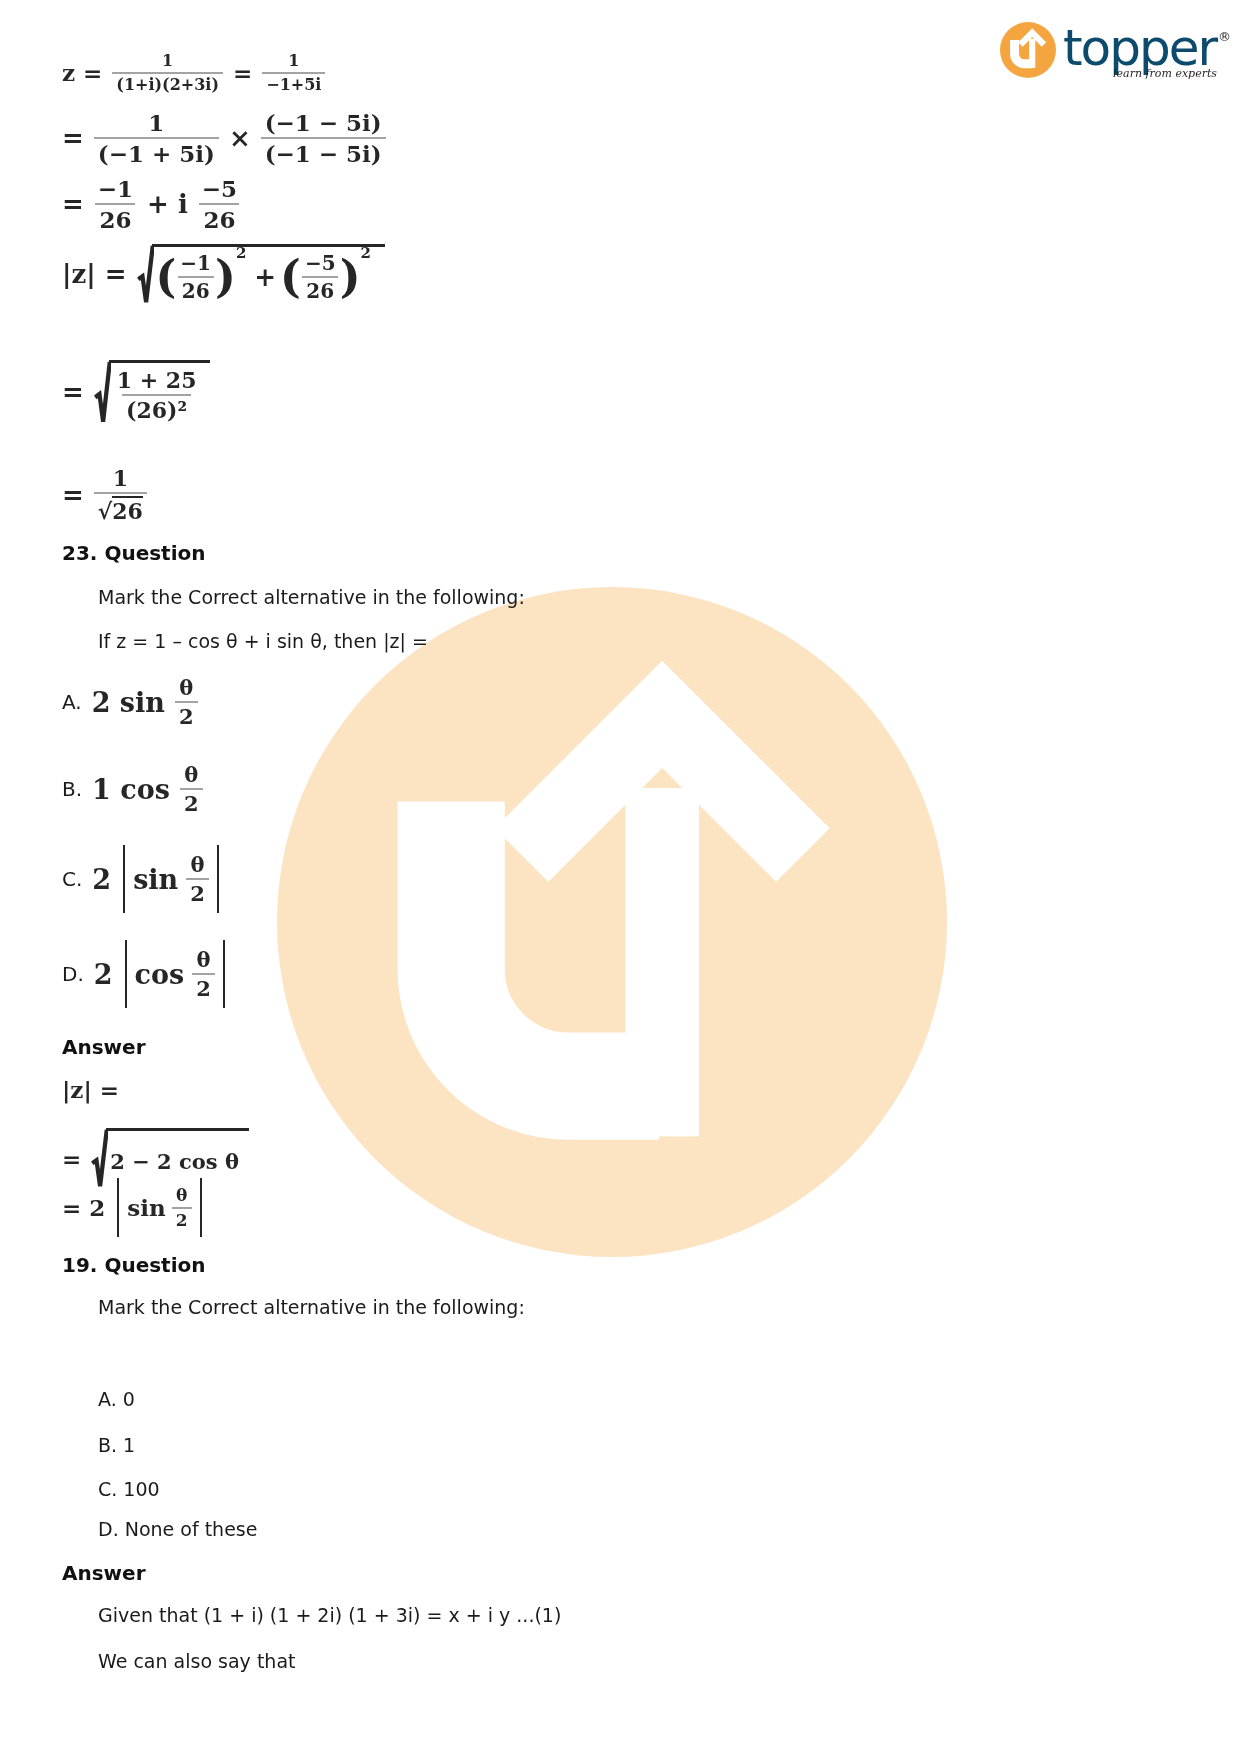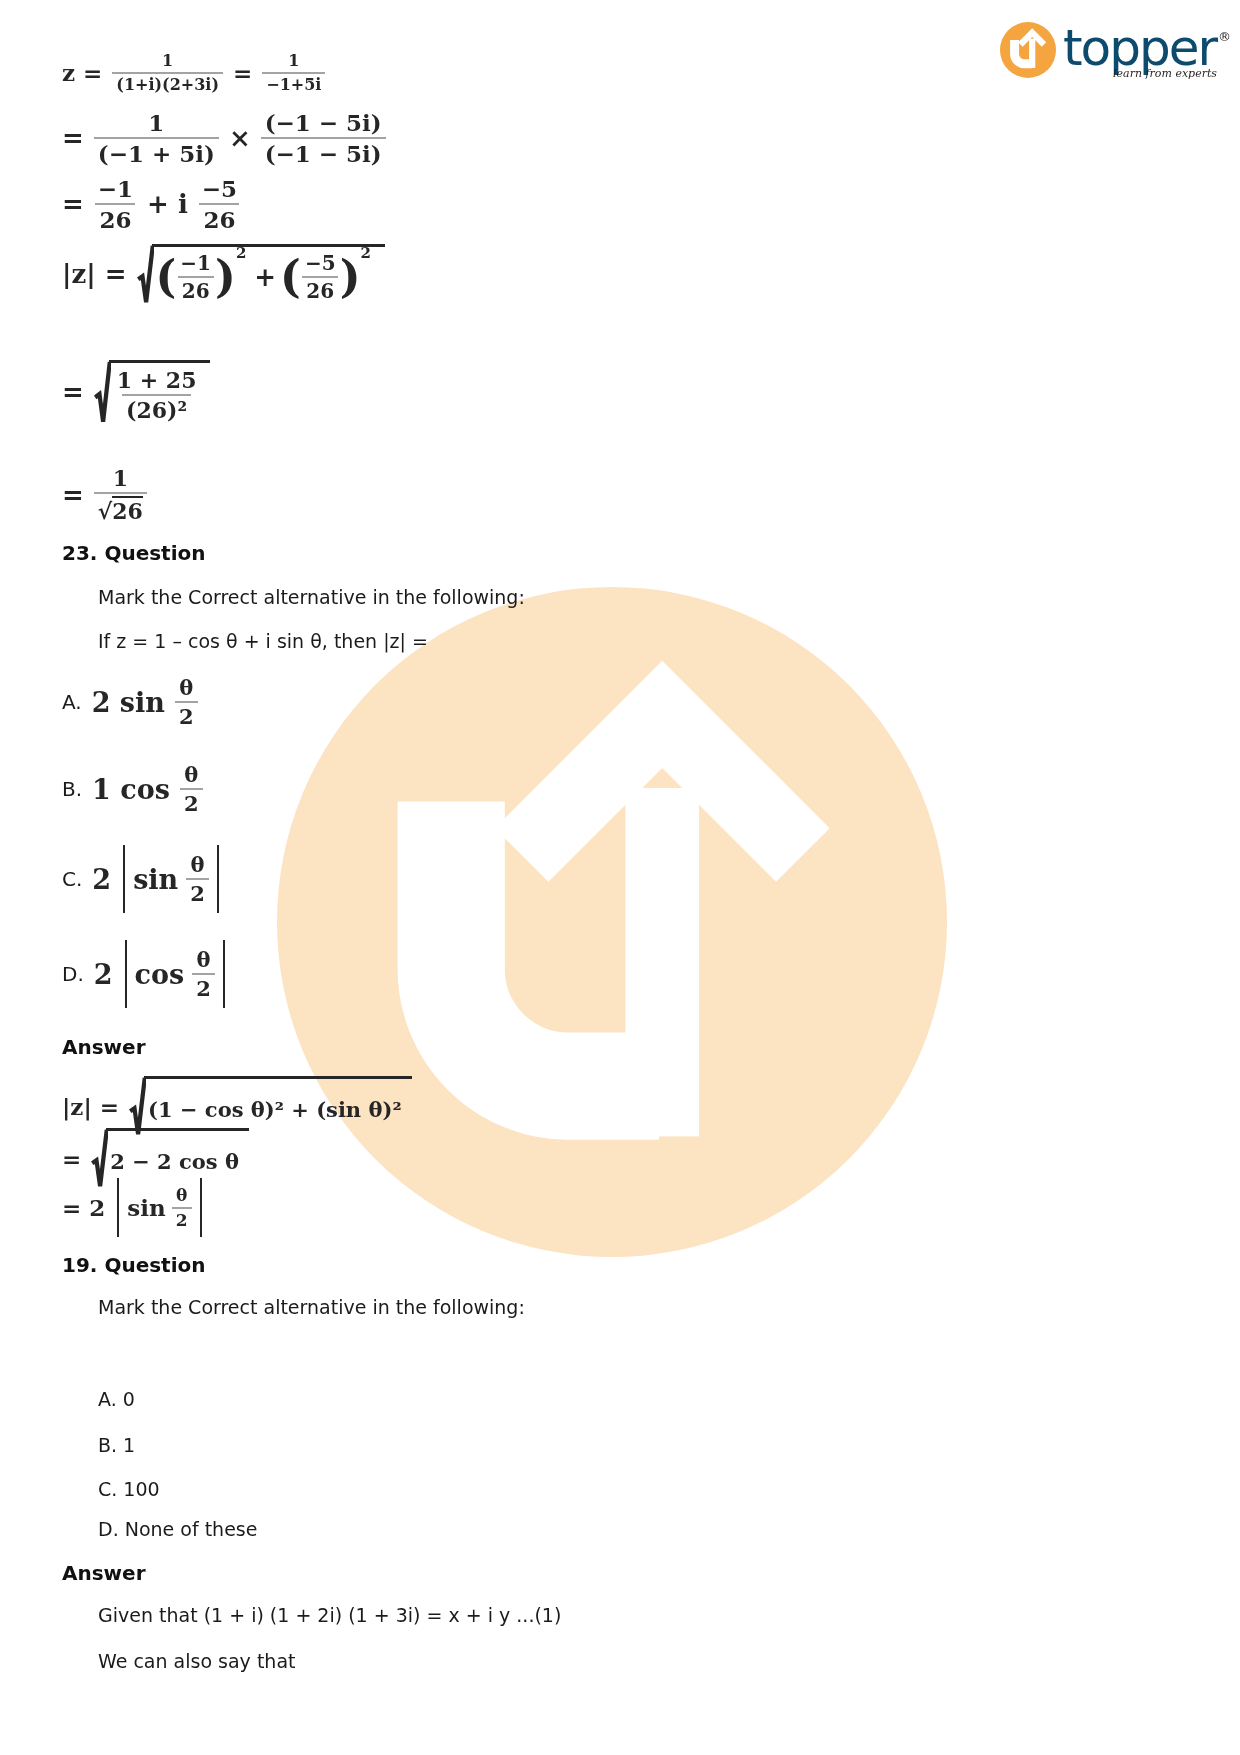--- a/index.html
+++ b/index.html
@@ -208,26 +208,20 @@
             <span class="den">2</span>
           </span>
         </span>
       </span>
     </div>
 
     <div class="blk hdg" style="top:1035px">Answer</div>
 
     <div class="blk math" style="top:1076px;font-size:23px">
       <span class="g">|z| =</span>
-      <span class="sqrt">
-        <svg class="rad" viewBox="0 0 28 100" preserveAspectRatio="none">
-            <path d="M2,58 L9,53 L15,96 L26,3" fill="none" stroke="#262626" stroke-width="7"></path>
-          </svg>
-        <span class="inner" style="font-size:21px">(1 − cos θ)² +  (sin θ)²</span>
-      </span>
     </div>
 
     <div class="blk math" style="top:1128px;font-size:23px">
       <span class="g">=</span>
       <span class="sqrt">
         <svg class="rad" viewBox="0 0 28 100" preserveAspectRatio="none">
             <path d="M2,58 L9,53 L15,96 L26,3" fill="none" stroke="#262626" stroke-width="7"></path>
           </svg>
         <span class="inner" style="font-size:21px">2 − 2 cos θ</span>
       </span>

